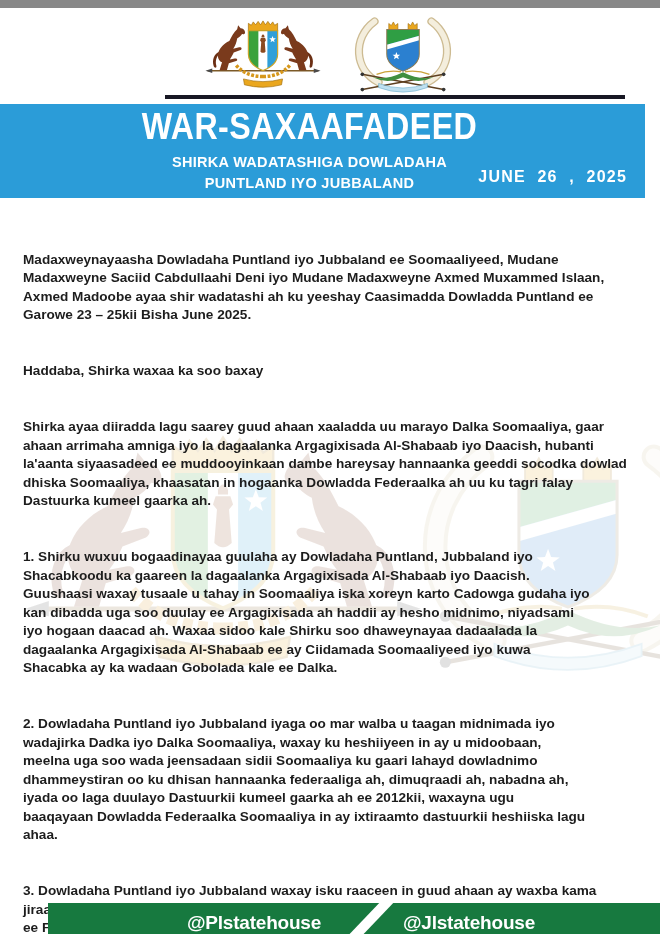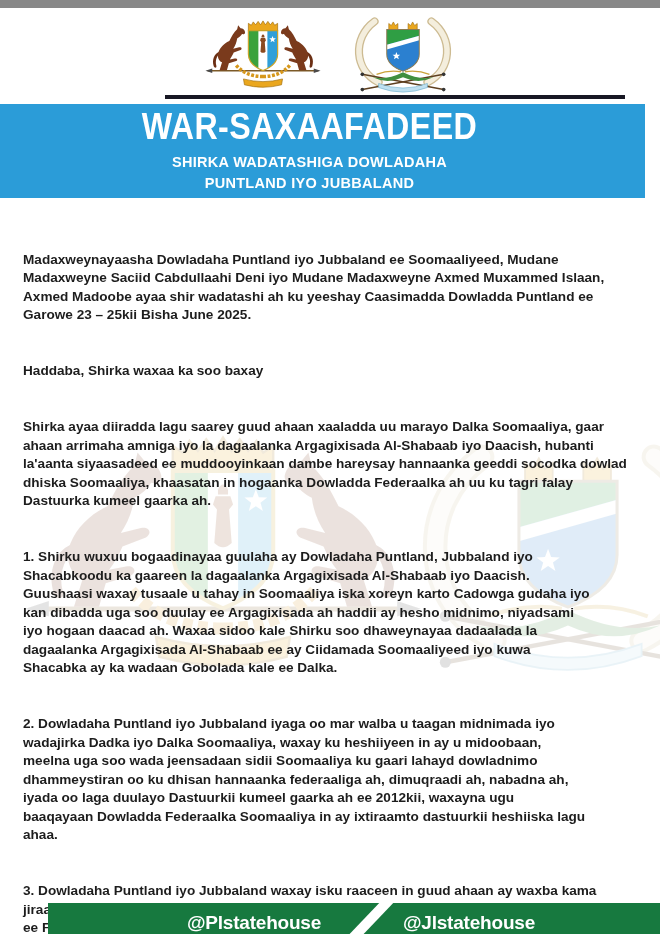--- a/index.html
+++ b/index.html
@@ -144,20 +144,21 @@
       </svg>
   </div>
 
   <div class="top-rule"></div>
   <div class="band">
     <div class="band-title">WAR-SAXAAFADEED</div>
     <div class="band-subtitle">
       <div>SHIRKA WADATASHIGA DOWLADAHA</div>
       <div>PUNTLAND IYO JUBBALAND</div>
     </div>
+    <div class="band-date">JUNE 26 , 2025</div>
   </div>
 
   <div class="watermark">
     <svg class="wm-left" viewBox="0 0 120 82">
         <use href="#crest-puntland"></use>
       </svg>
     <svg class="wm-right" viewBox="0 0 120 82">
         <use href="#crest-jubbaland"></use>
       </svg>
   </div>

